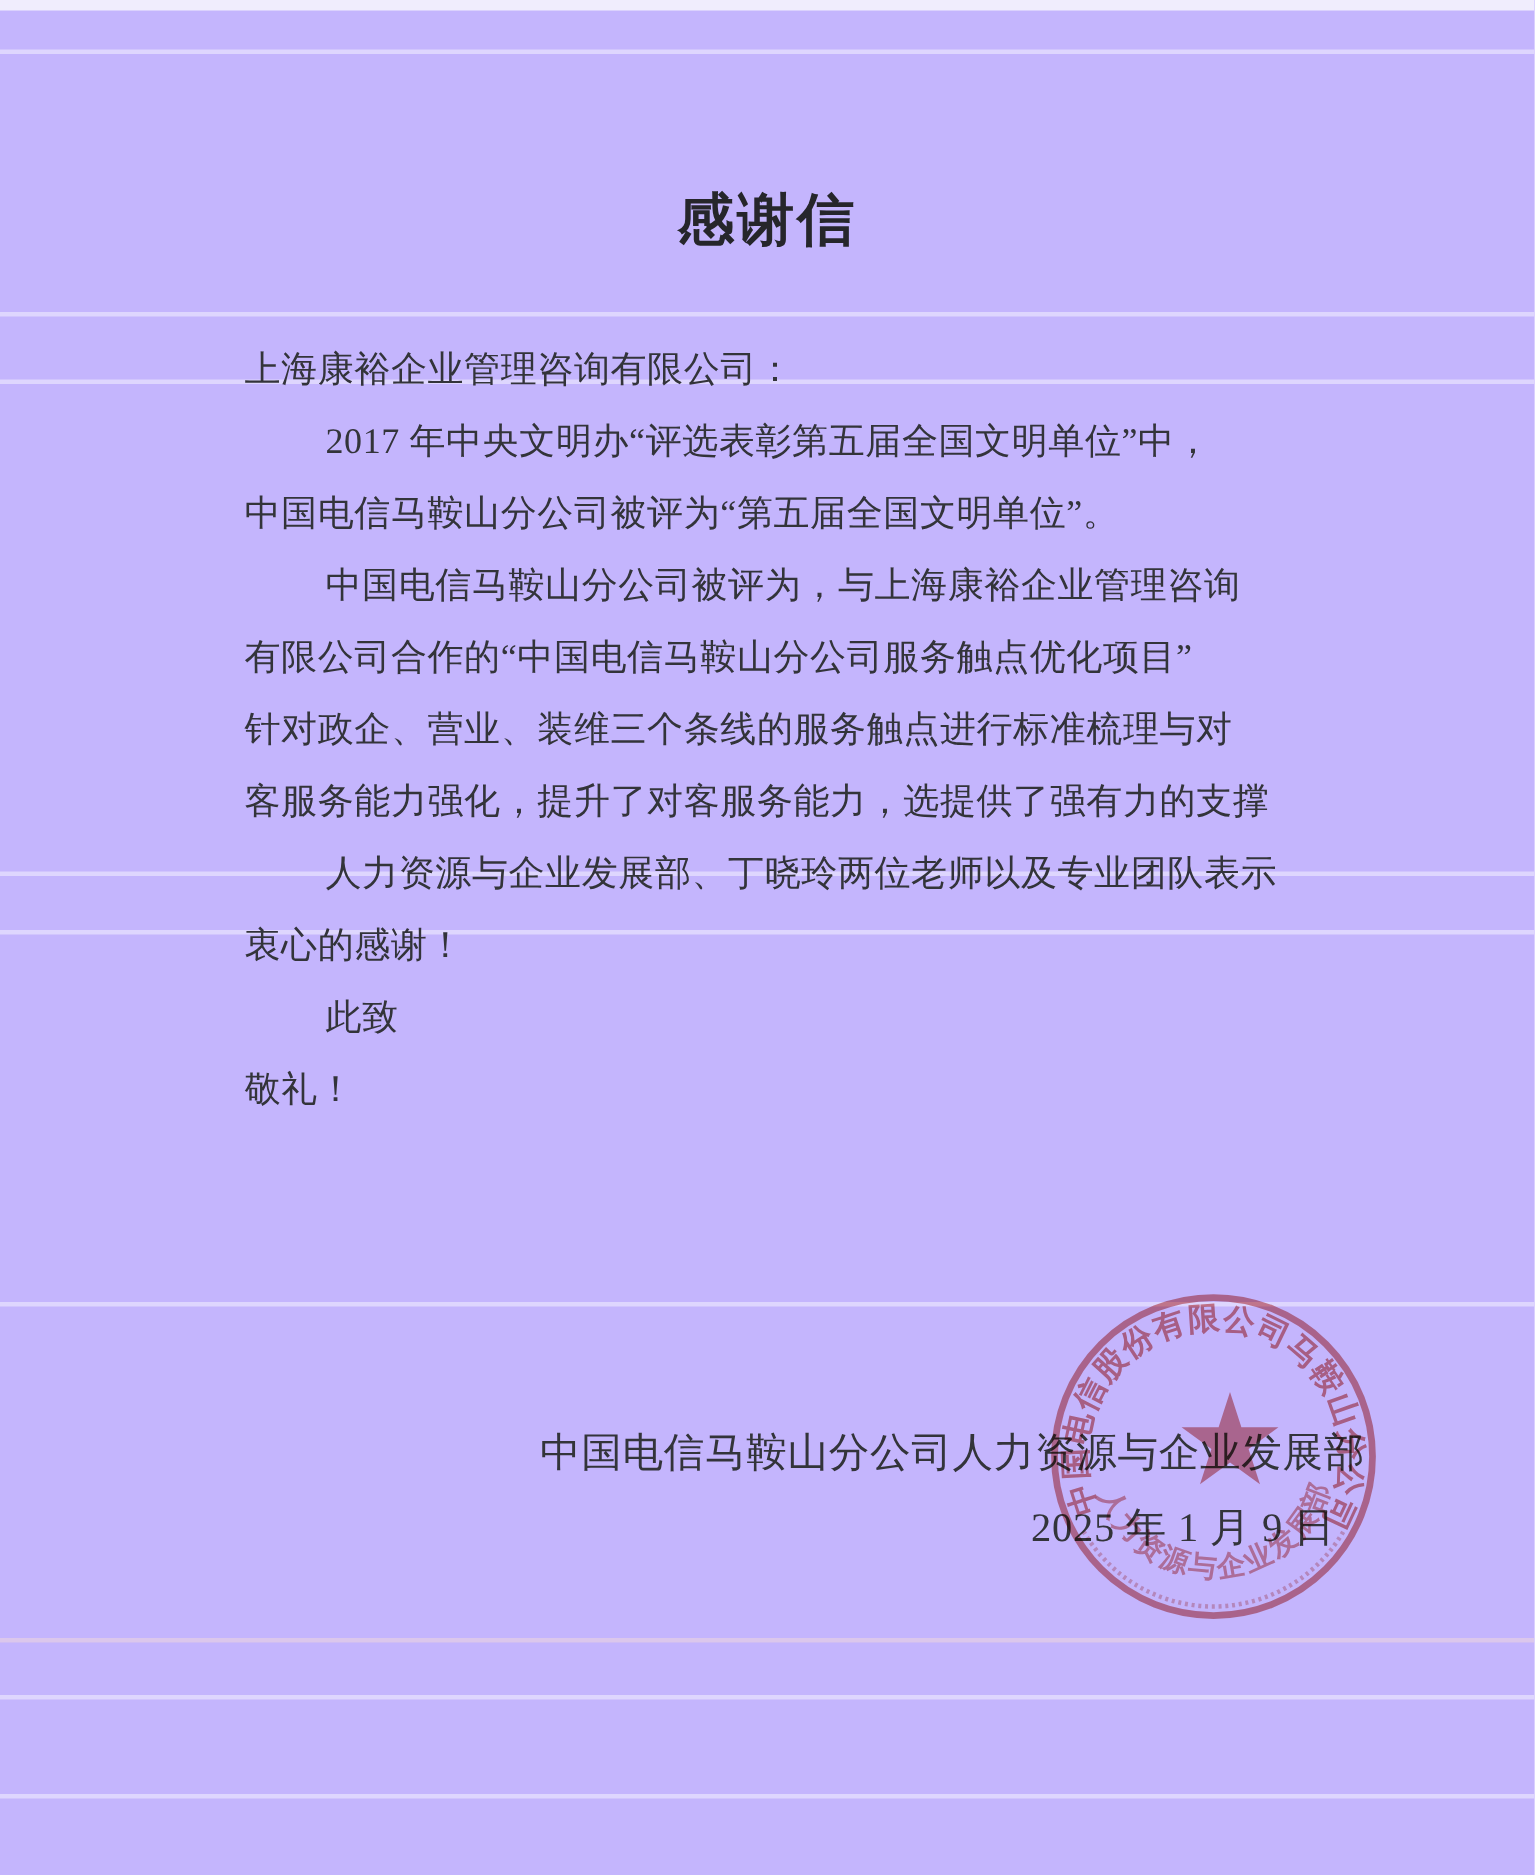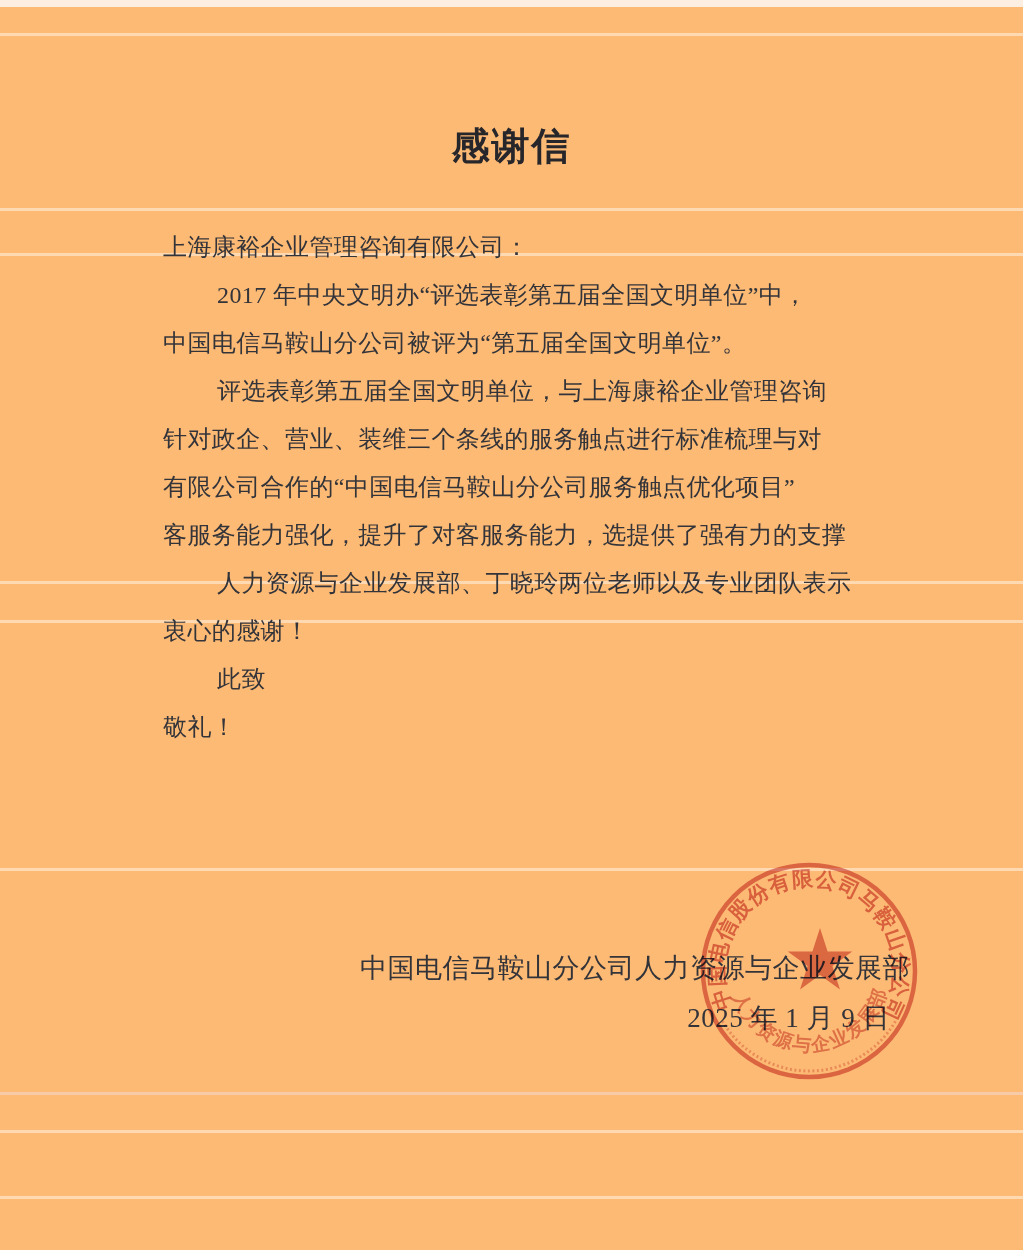--- a/index.html
+++ b/index.html
@@ -50,42 +50,42 @@
     font-family:"Liberation Serif","DejaVu Serif",serif;
     font-weight:bold;opacity:.85;
   }
   .stamp .outer{font-size:21px;letter-spacing:1px;}
   .stamp .bottom{font-size:19px;letter-spacing:1.6px;opacity:.7;}
   .stamp .micro{fill:none;stroke:var(--stamp-color,#cd5a5b);stroke-width:3;stroke-dasharray:2 2.5;opacity:.45;}
 </style>
 </head>
 <body>
 
-<div class="page" style="background: #fdba74; color: rgb(51, 52, 58);">
+<div class="page" style="background: #c4b5fd; color: rgb(51, 52, 58);">
 
   <div class="top-strip"></div>
   <div class="streak" style="top:33px"></div>
   <div class="streak" style="top:208px"></div>
   <div class="streak" style="top:253px"></div>
   <div class="streak" style="top:581px"></div>
   <div class="streak" style="top:620px"></div>
   <div class="streak" style="top:868px"></div>
   <div class="streak pink" style="top:1092px"></div>
   <div class="streak" style="top:1130px"></div>
   <div class="streak" style="top:1196px"></div>
 
   <div class="title">感谢信</div>
 
   <div class="body-block" id="letter-body">
       <div class="body-line">上海康裕企业管理咨询有限公司：</div>
       <div class="body-line indent">2017 年中央文明办“评选表彰第五届全国文明单位”中，</div>
       <div class="body-line">中国电信马鞍山分公司被评为“第五届全国文明单位”。</div>
-      <div class="body-line indent">评选表彰第五届全国文明单位，与上海康裕企业管理咨询</div>
+      <div class="body-line indent">中国电信马鞍山分公司被评为，与上海康裕企业管理咨询</div>
+      <div class="body-line">有限公司合作的“中国电信马鞍山分公司服务触点优化项目”</div>
       <div class="body-line">针对政企、营业、装维三个条线的服务触点进行标准梳理与对</div>
-      <div class="body-line">有限公司合作的“中国电信马鞍山分公司服务触点优化项目”</div>
       <div class="body-line">客服务能力强化，提升了对客服务能力，选提供了强有力的支撑</div>
       <div class="body-line indent">人力资源与企业发展部、丁晓玲两位老师以及专业团队表示</div>
       <div class="body-line">衷心的感谢！</div>
       <div class="body-line indent">此致</div>
       <div class="body-line">敬礼！</div>
     </div>
 
   <div class="signature">中国电信马鞍山分公司人力资源与企业发展部</div>
   <div class="dateline">2025 年 1 月 9 日</div>
 

